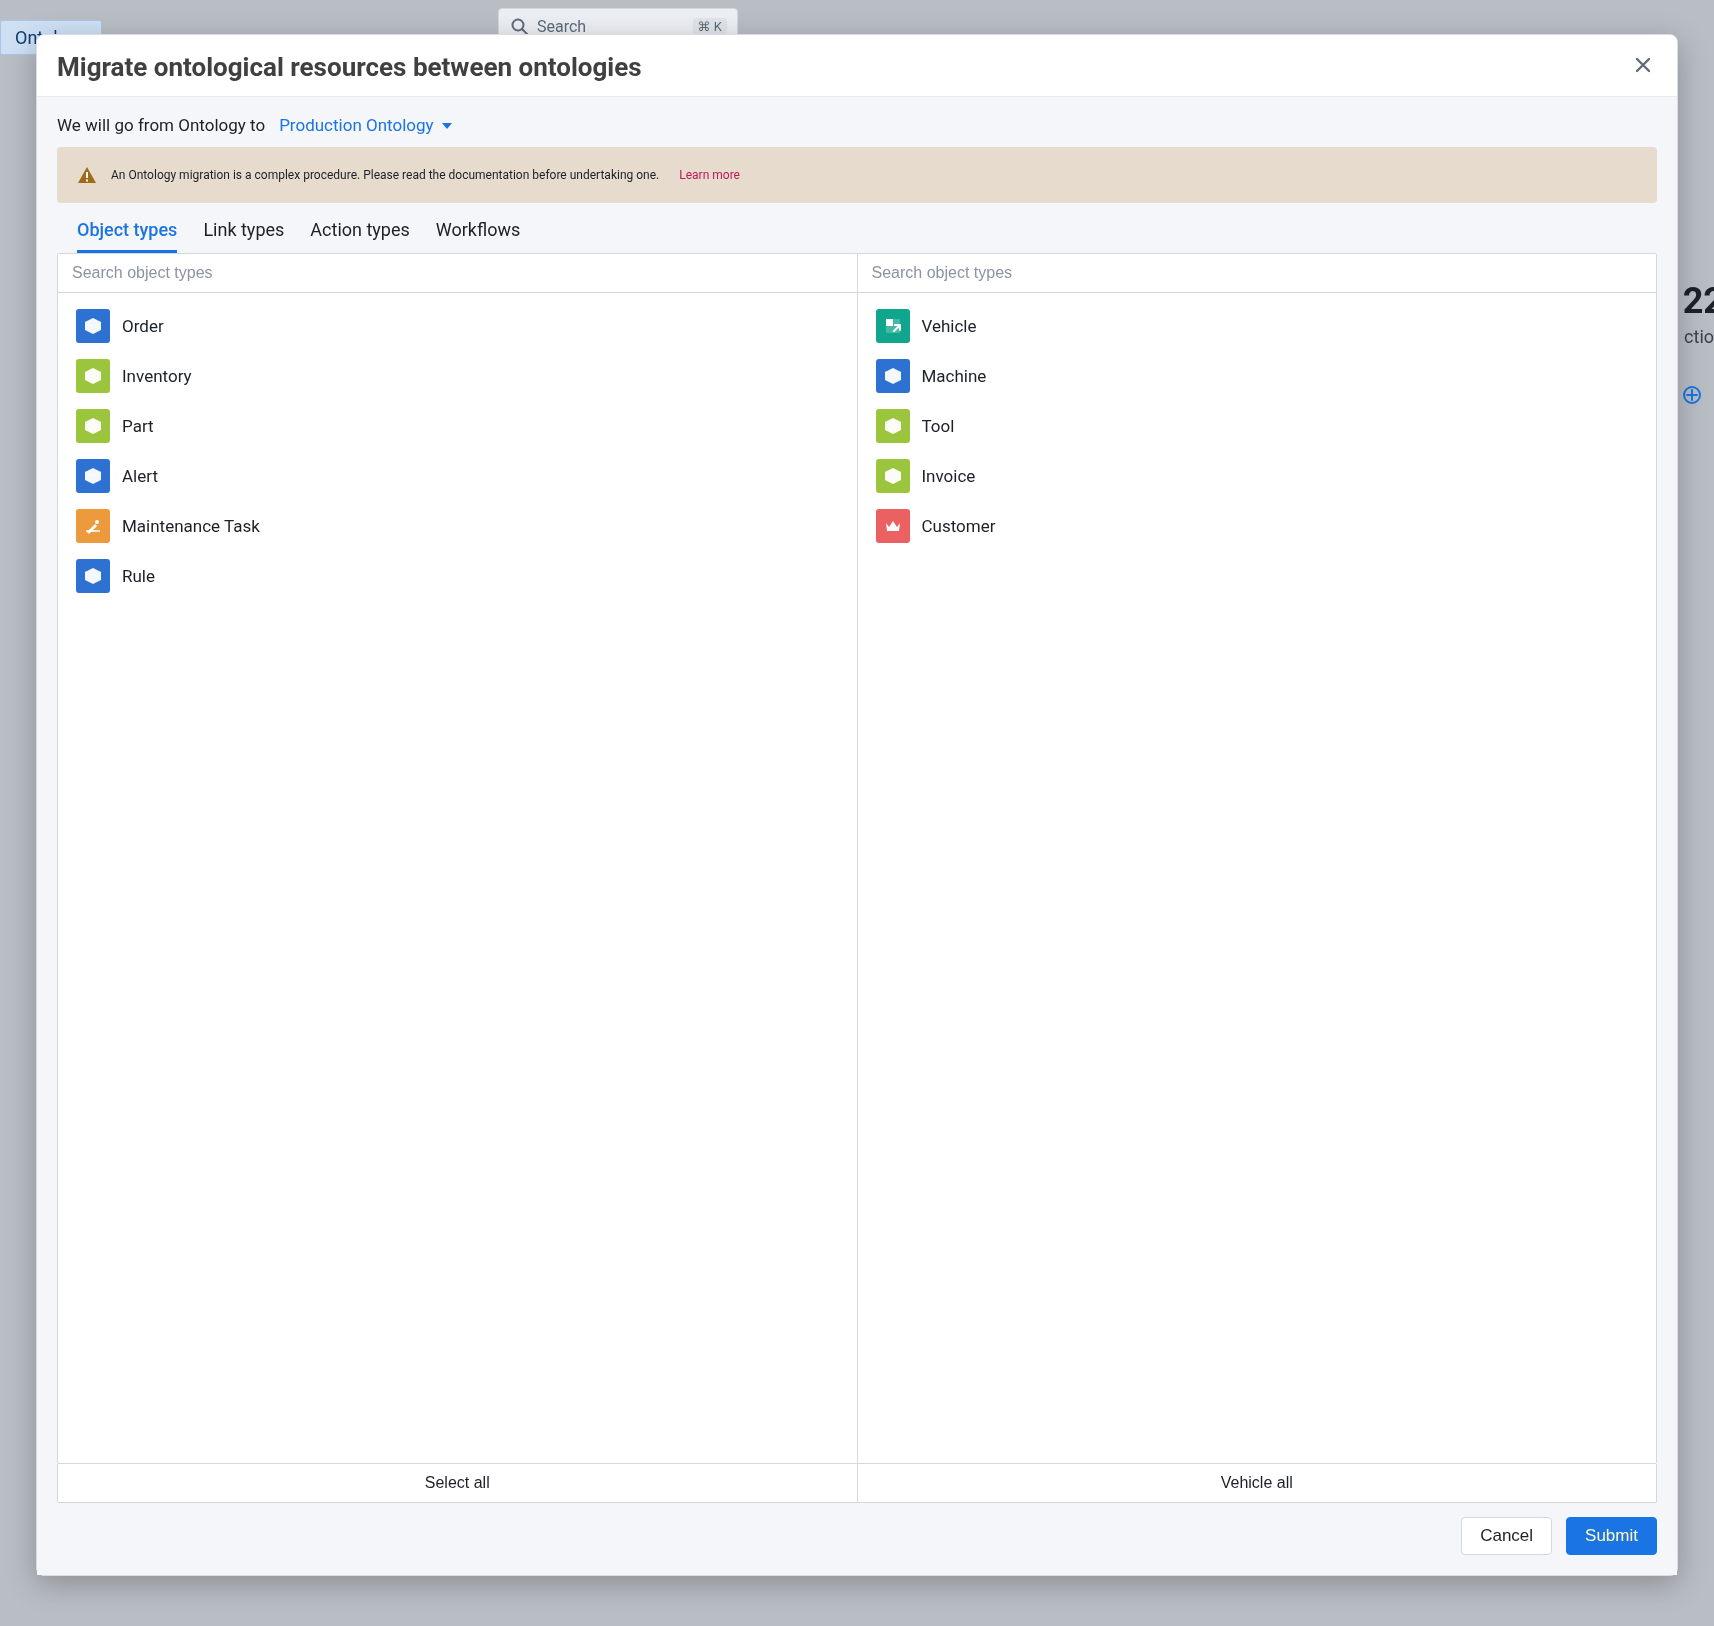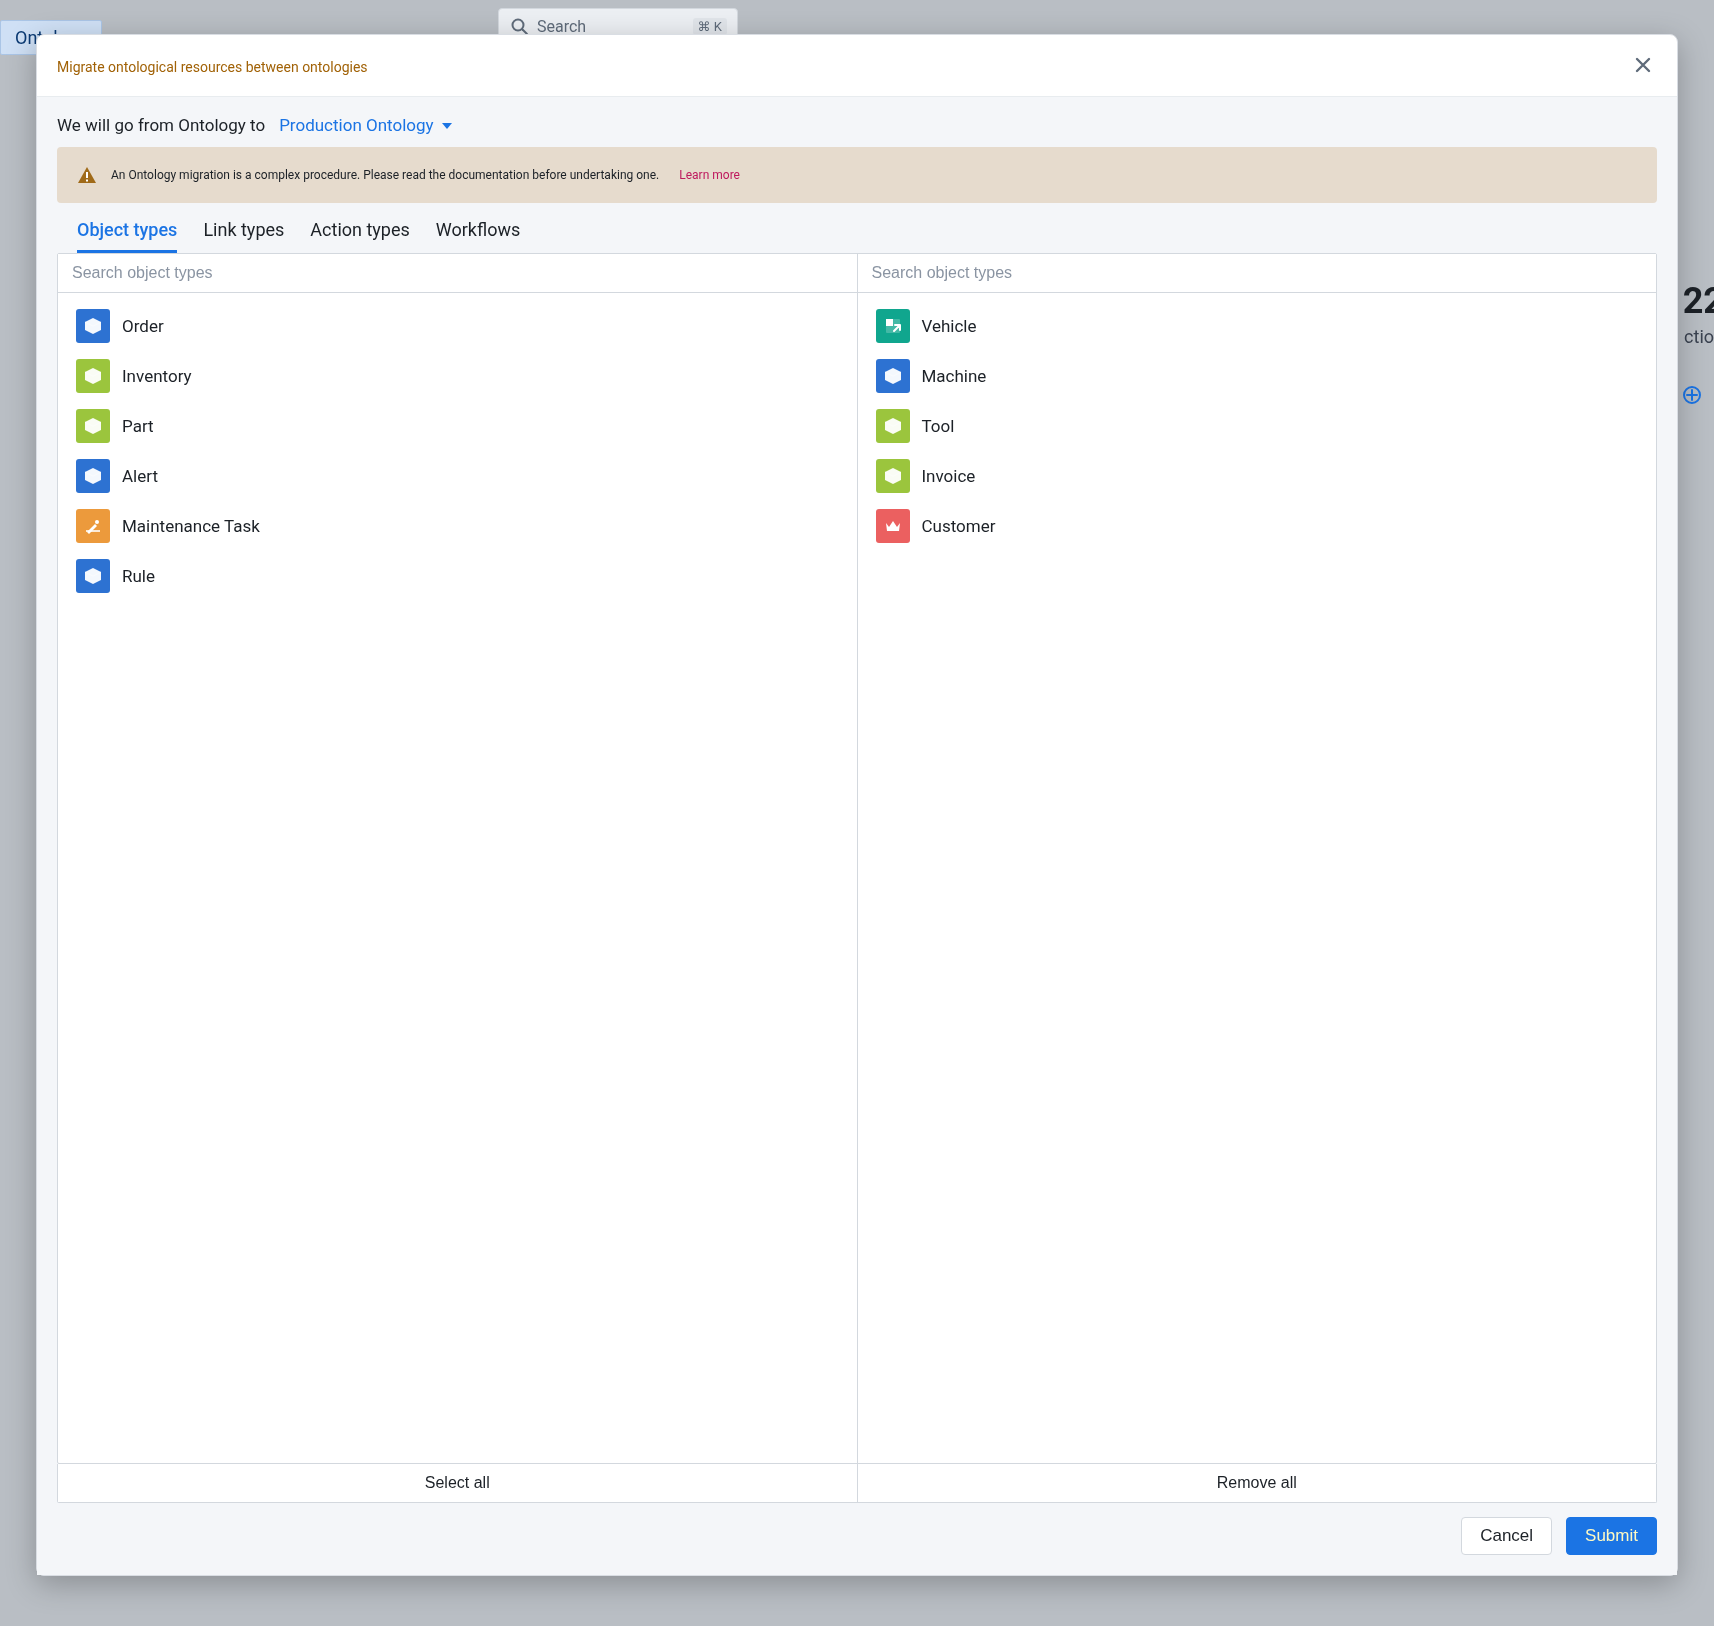--- a/index.html
+++ b/index.html
@@ -74,23 +74,23 @@
   }
 
   .dialog-header {
     display: flex;
     align-items: center;
     justify-content: space-between;
     padding: 16px 20px 14px 20px;
     border-bottom: 1px solid #e8ecef;
   }
   .dialog-title {
-    font-size: 14px;
-    font-weight: 400;
-    color: #a16207;
+    font-size: 26px;
+    font-weight: 700;
+    color: #404040;
   }
   .close-btn {
     background: none; border: none; cursor: pointer;
     color: #5f6b7a; font-size: 18px; line-height: 1;
     padding: 4px;
   }
 
   .dialog-body {
     flex: 1;
     background: #f4f6f9;
@@ -454,21 +454,21 @@
                 </svg>
               </div>
               <span class="ot-label">Customer</span>
             </div>
           </div>
       </div>
     </div>
 
     <div class="bottom-actions">
       <button class="bulk-btn">Select all</button>
-      <button class="bulk-btn">Remove all</button>
+      <button class="bulk-btn">Vehicle all</button>
     </div>
 
     <div class="footer-actions">
       <button class="btn btn-secondary">Cancel</button>
       <button class="btn btn-primary">Submit</button>
     </div>
 
   </div>
 </div>
 

